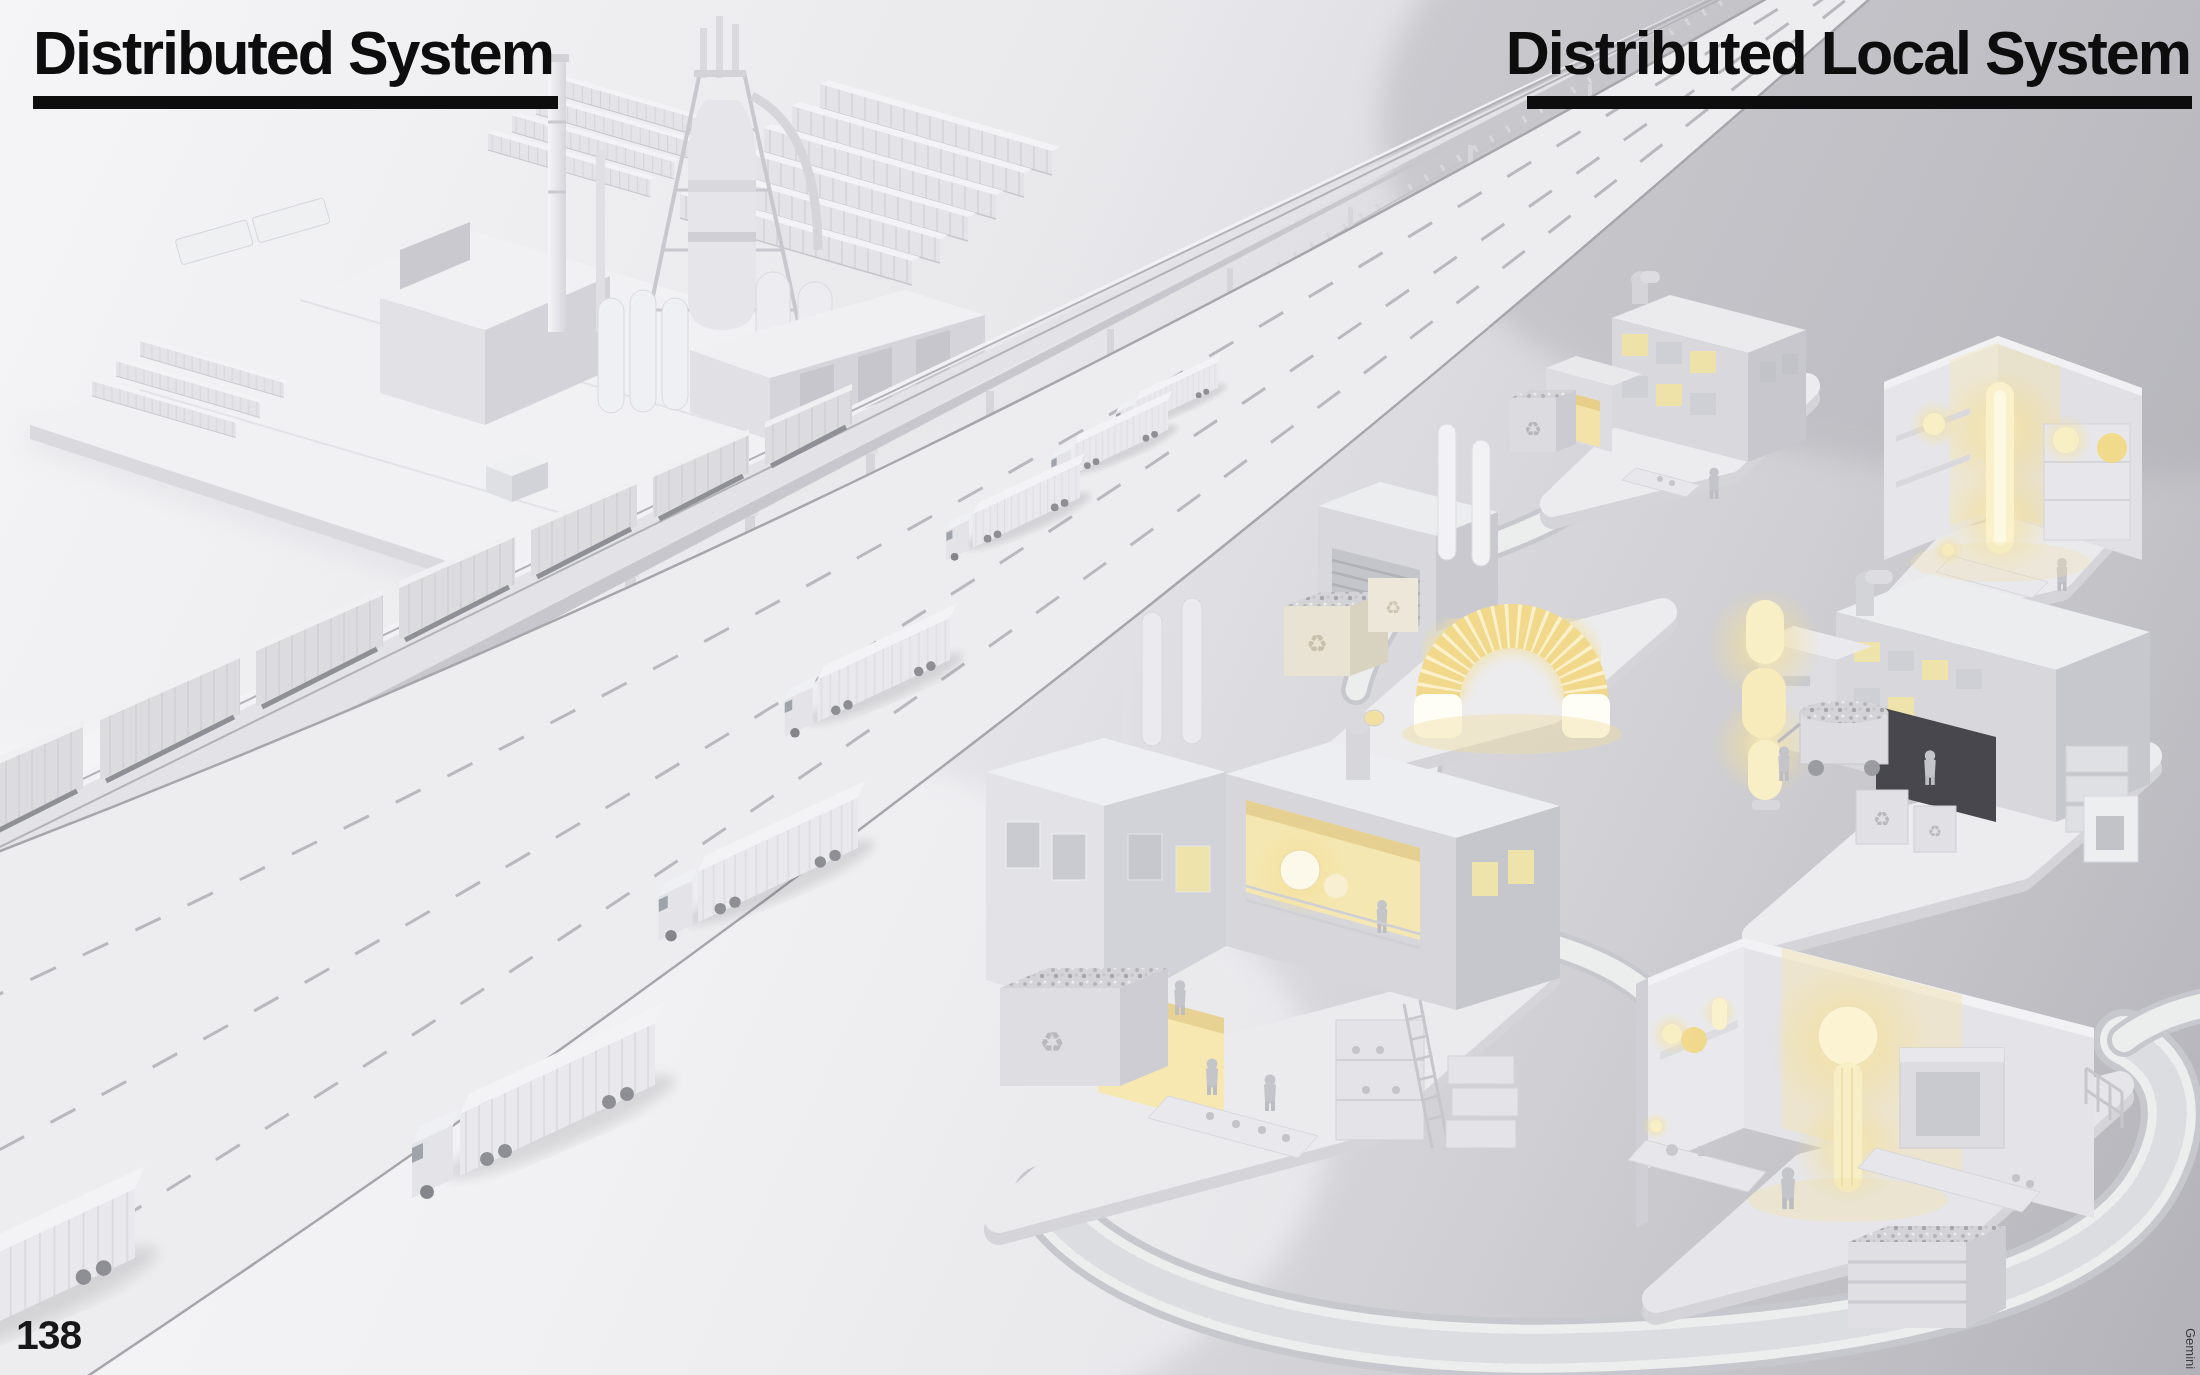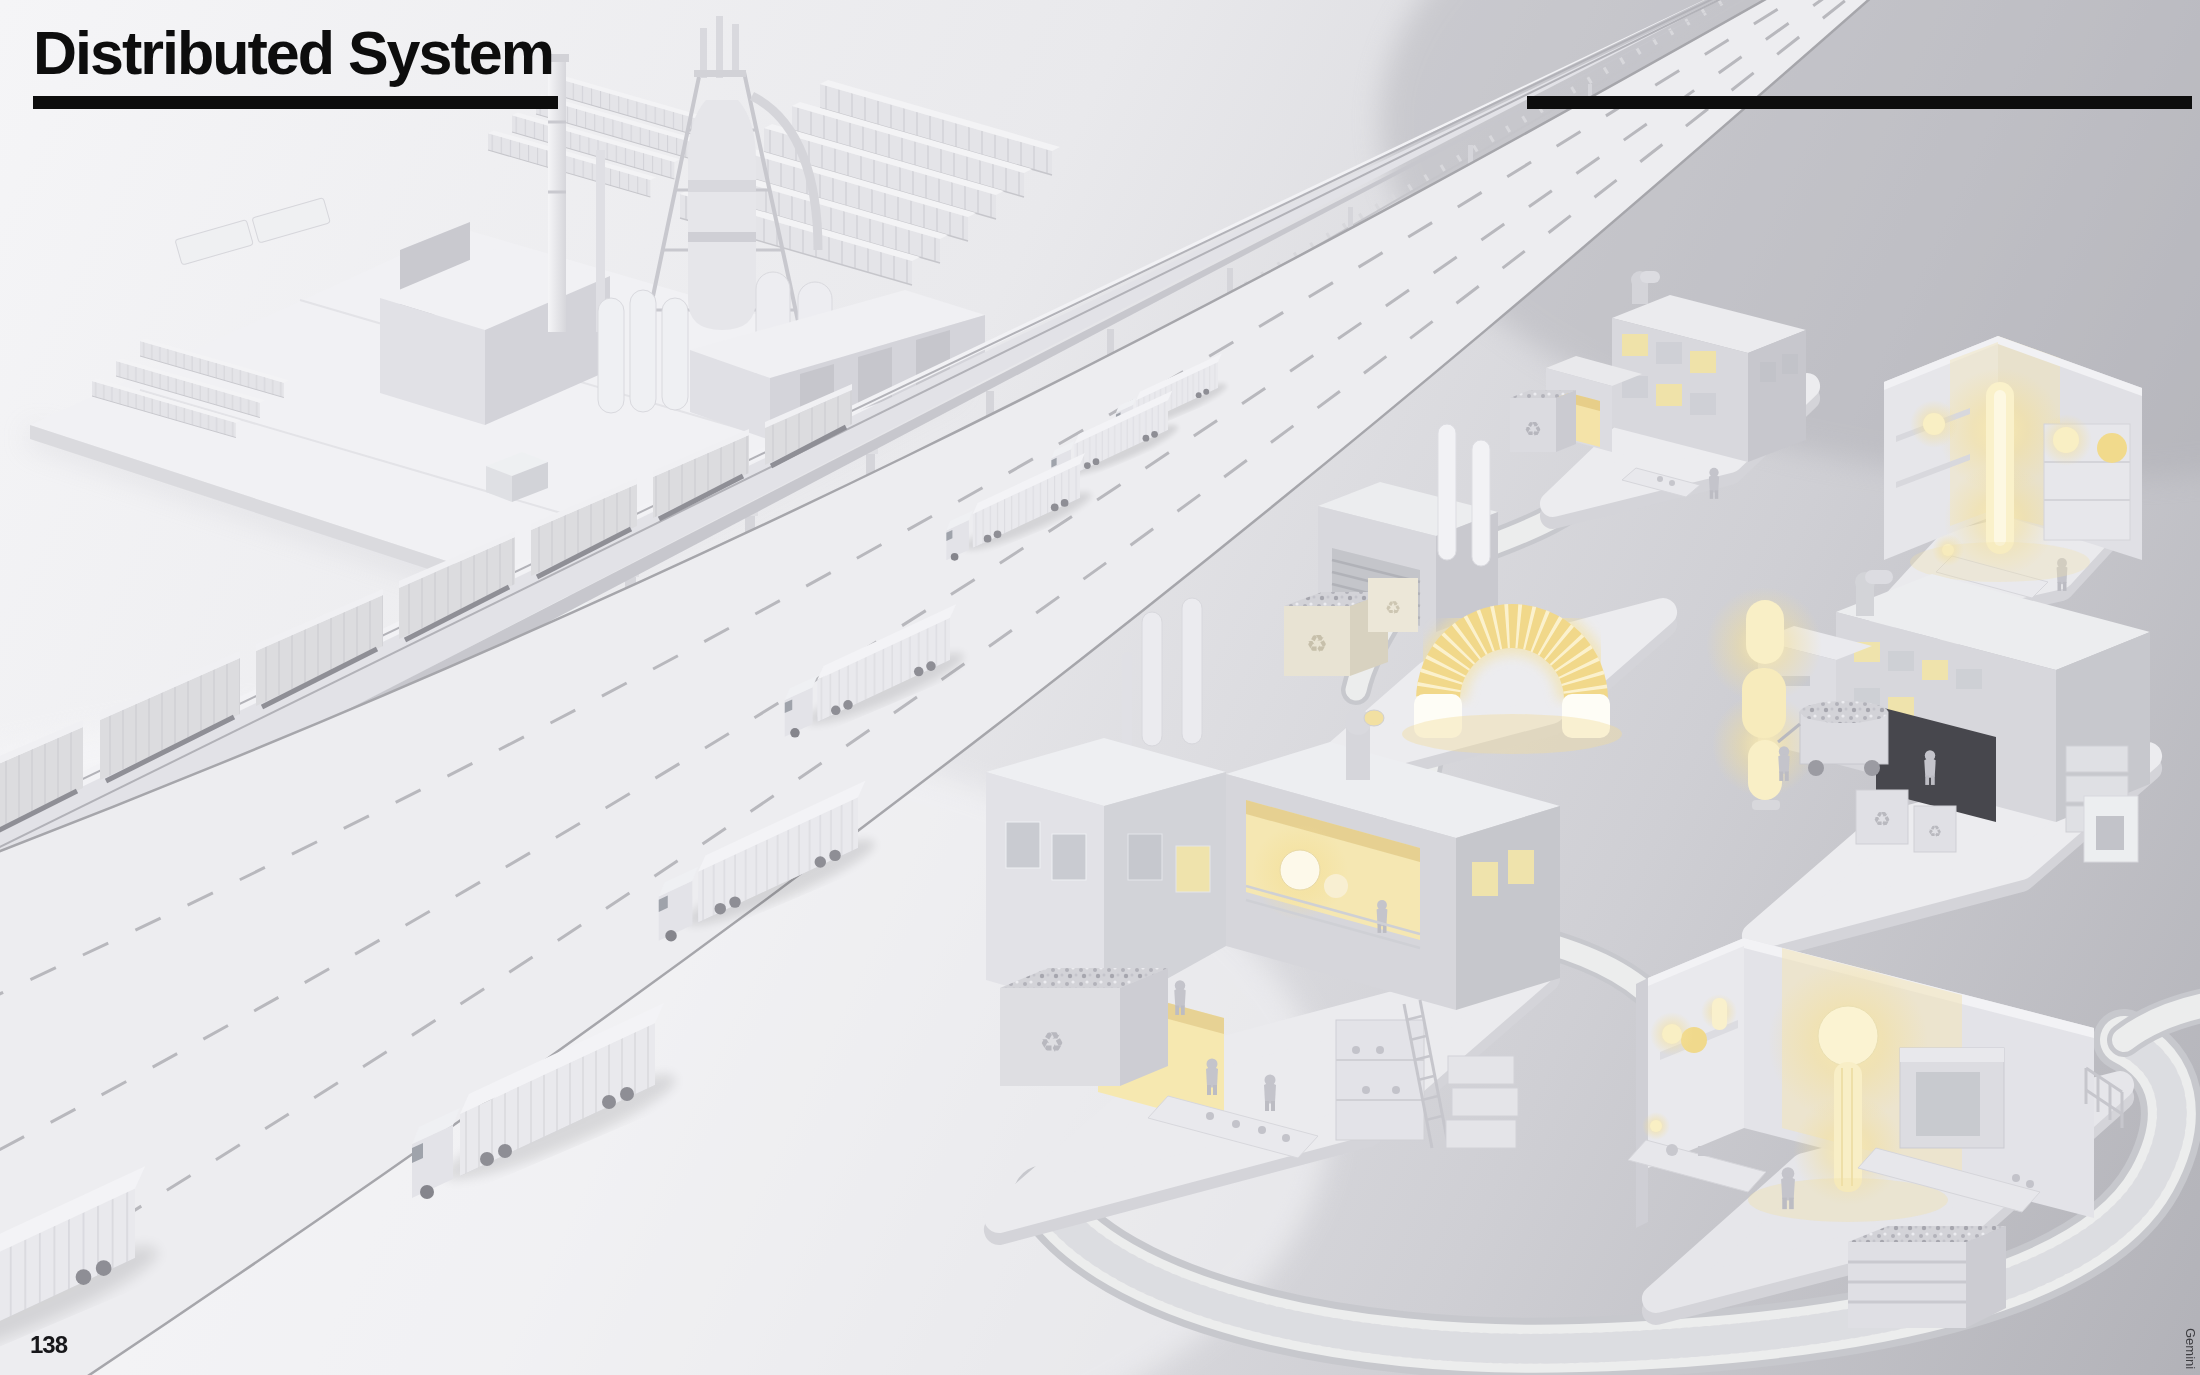--- a/index.html
+++ b/index.html
@@ -7,22 +7,22 @@
          font-family:"Liberation Sans",sans-serif;
          background:linear-gradient(295deg,#b2b2b8 0%,#cfcfd4 28%,#e9e9ec 60%,#f5f5f7 100%);}
   .stage svg{position:absolute;inset:0;z-index:1;}
   .title{position:absolute;z-index:3;font-weight:bold;font-size:61px;letter-spacing:-2px;
          color:#0d0d0d;white-space:nowrap;top:18px;}
   .title-left{left:33px;}
   .title-right{right:10px;}
   .title-bar{position:absolute;z-index:3;height:13px;background:#0d0d0d;top:96px;}
   .bar-left{left:33px;width:525px;}
   .bar-right{left:1527px;width:665px;}
-  .page-number{position:absolute;z-index:3;left:30px;bottom:16px;
-               font-weight:bold;font-size:24px;color:#17171a;letter-spacing:-1px;}
+  .page-number{position:absolute;z-index:3;left:16px;bottom:16px;
+               font-weight:bold;font-size:41px;color:#17171a;letter-spacing:-1px;}
   .watermark{position:absolute;z-index:3;right:2px;bottom:6px;
              writing-mode:vertical-rl;font-size:13px;color:#3c3c40;}
 </style>
 </head>
 <body>
 
 <div class="stage">
 
 <svg viewBox="0 0 2200 1375" width="2200" height="1375" aria-hidden="true">
   <defs>
@@ -585,17 +585,18 @@
             <line x1="2122" y1="1092" x2="2122" y2="1128"></line>
         <line x1="2086" y1="1068" x2="2122" y2="1092"></line>
             <line x1="2086" y1="1090" x2="2122" y2="1114"></line>
       </g>
     </g>
   </g>
 </svg>
 
   <div class="title title-left">Distributed System</div>
   <div class="title-bar bar-left"></div>
+  <div class="title title-right">Distributed Local System</div>
   <div class="title-bar bar-right"></div>
 
   <div class="page-number">138</div>
   <div class="watermark">Gemini</div>
 </div>
 
 </body></html>

